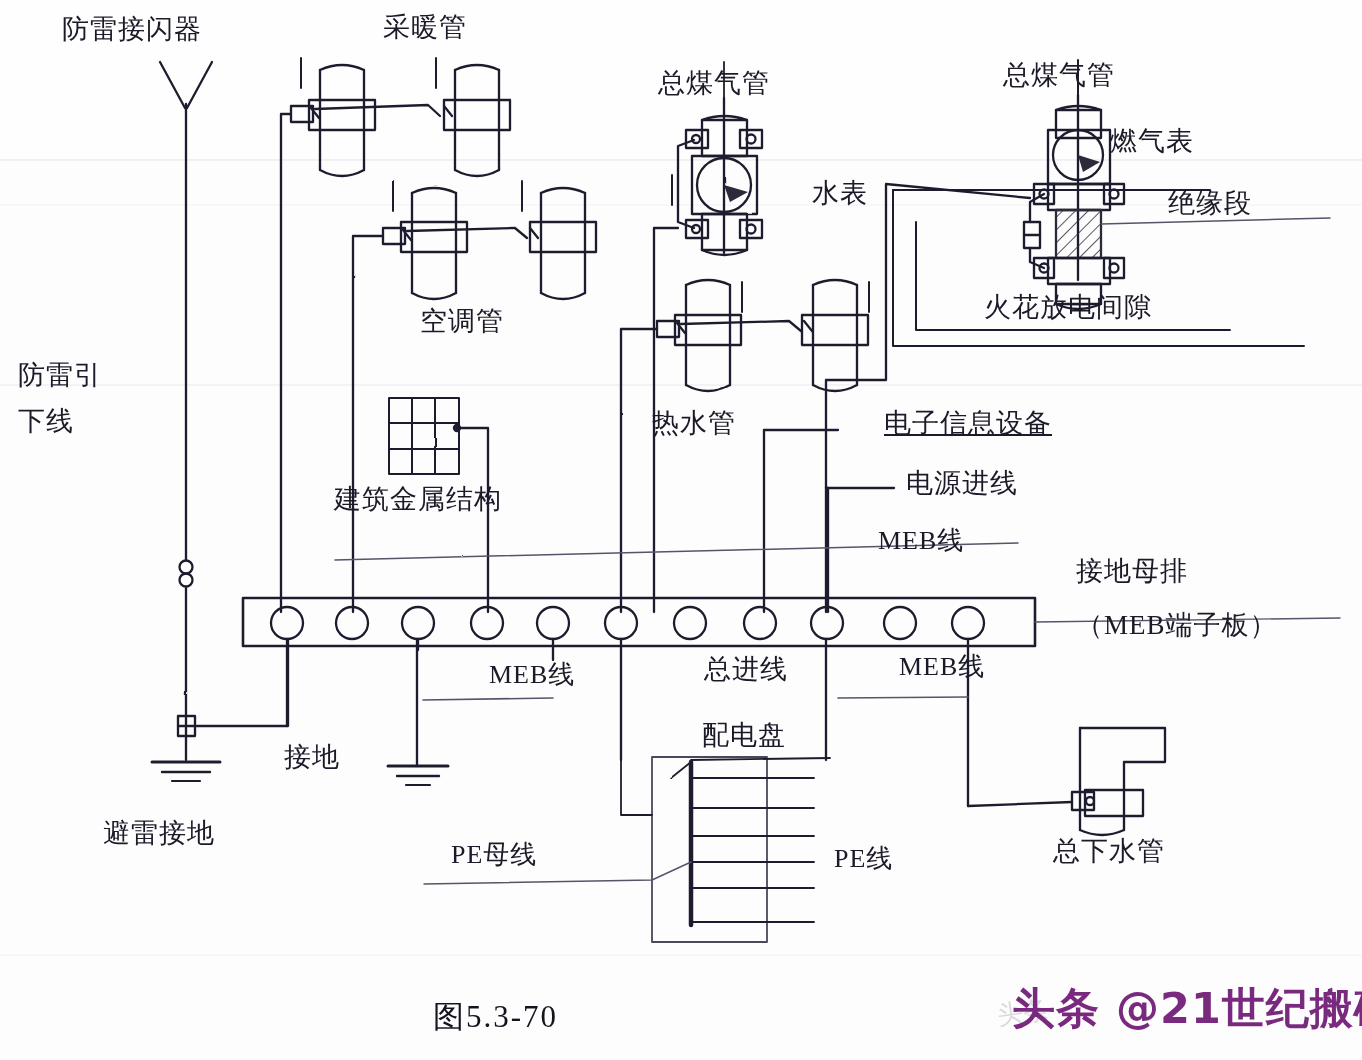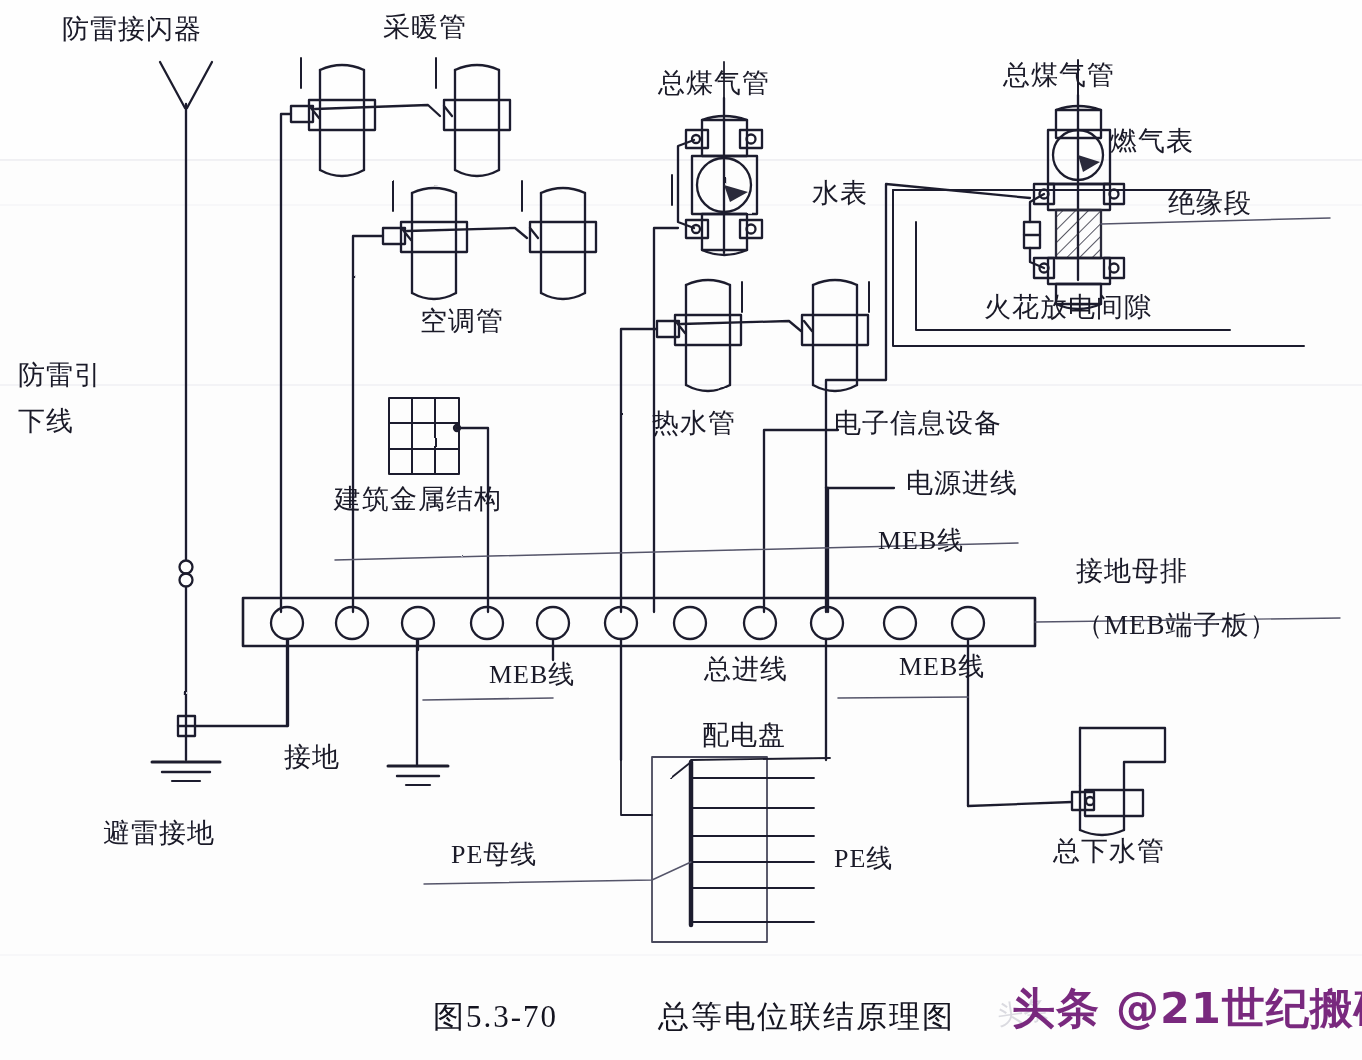--- a/index.html
+++ b/index.html
@@ -334,38 +334,37 @@
   <div class="lbl cn" style="left:1110px;top:128px;">燃气表</div>
   <div class="lbl cn" style="left:812px;top:180px;">水表</div>
   <div class="lbl cn" style="left:1168px;top:190px;">绝缘段</div>
   <div class="lbl cn" style="left:984px;top:294px;">火花放电间隙</div>
 
   <div class="lbl cn" style="left:18px;top:362px;">防雷引</div>
   <div class="lbl cn" style="left:18px;top:408px;">下线</div>
 
   <div class="lbl cn" style="left:420px;top:308px;">空调管</div>
   <div class="lbl cn" style="left:652px;top:410px;">热水管</div>
-  <div class="lbl cn" style="left:834px;top:410px;">电子信息设备</div>
+  <div class="lbl cn" style="left:884px;top:410px;text-decoration:underline;">电子信息设备</div>
   <div class="lbl cn" style="left:906px;top:470px;">电源进线</div>
   <div class="lbl mix" style="left:878px;top:528px;">MEB线</div>
   <div class="lbl cn" style="left:334px;top:486px;">建筑金属结构</div>
 
   <div class="lbl cn" style="left:1076px;top:558px;">接地母排</div>
   <div class="lbl cn" style="left:1076px;top:612px;">（MEB端子板）</div>
 
   <div class="lbl mix" style="left:489px;top:662px;">MEB线</div>
   <div class="lbl cn" style="left:704px;top:656px;">总进线</div>
   <div class="lbl mix" style="left:899px;top:654px;">MEB线</div>
 
   <div class="lbl cn" style="left:284px;top:744px;">接地</div>
   <div class="lbl cn" style="left:103px;top:820px;">避雷接地</div>
   <div class="lbl cn" style="left:702px;top:722px;text-align:right;">配电盘</div>
   <div class="lbl mix" style="left:451px;top:842px;">PE母线</div>
   <div class="lbl mix" style="left:834px;top:846px;">PE线</div>
   <div class="lbl cn" style="left:1053px;top:838px;">总下水管</div>
 
   <div class="caption" style="left:433px;top:996px;">图5.3-70</div>
-  <div class="caption" style="left:658px;top:996px;">总等电位联结原理图</div>
 
   <div class="wm-ghost" style="left:997px;top:995px;">头条</div>
   <div class="watermark" style="left:1012px;top:980px;">头条 @21世纪搬砖工</div>
 
 </div>
 
 </body></html>

